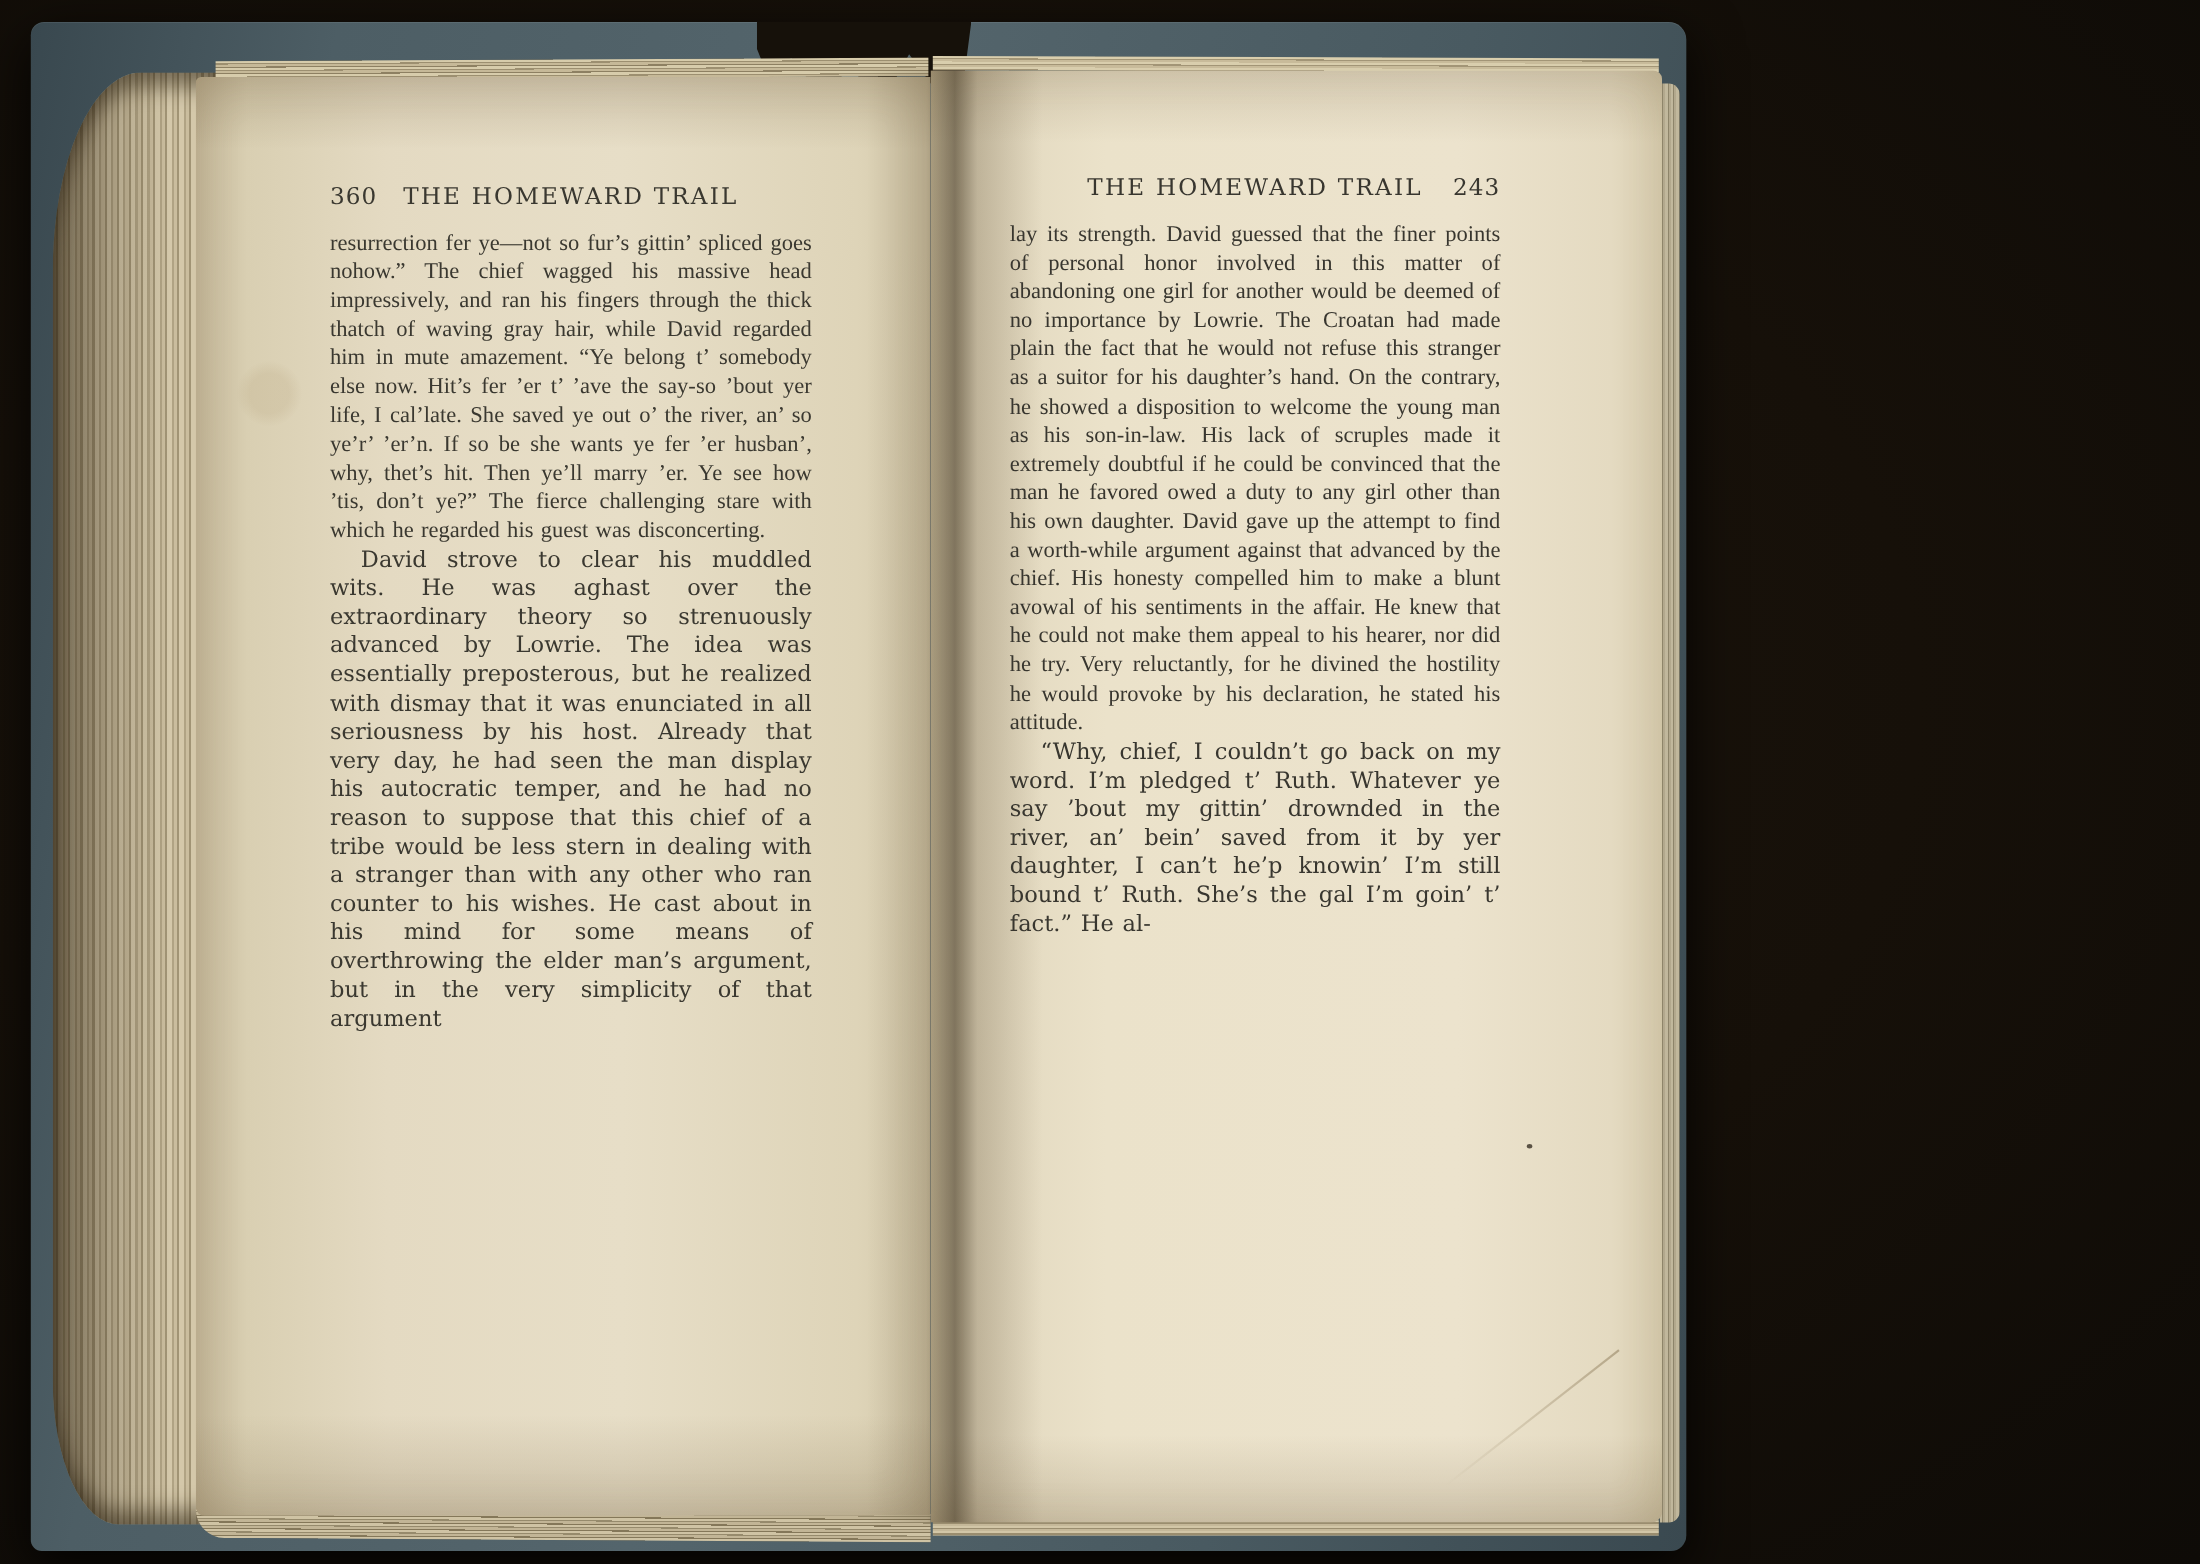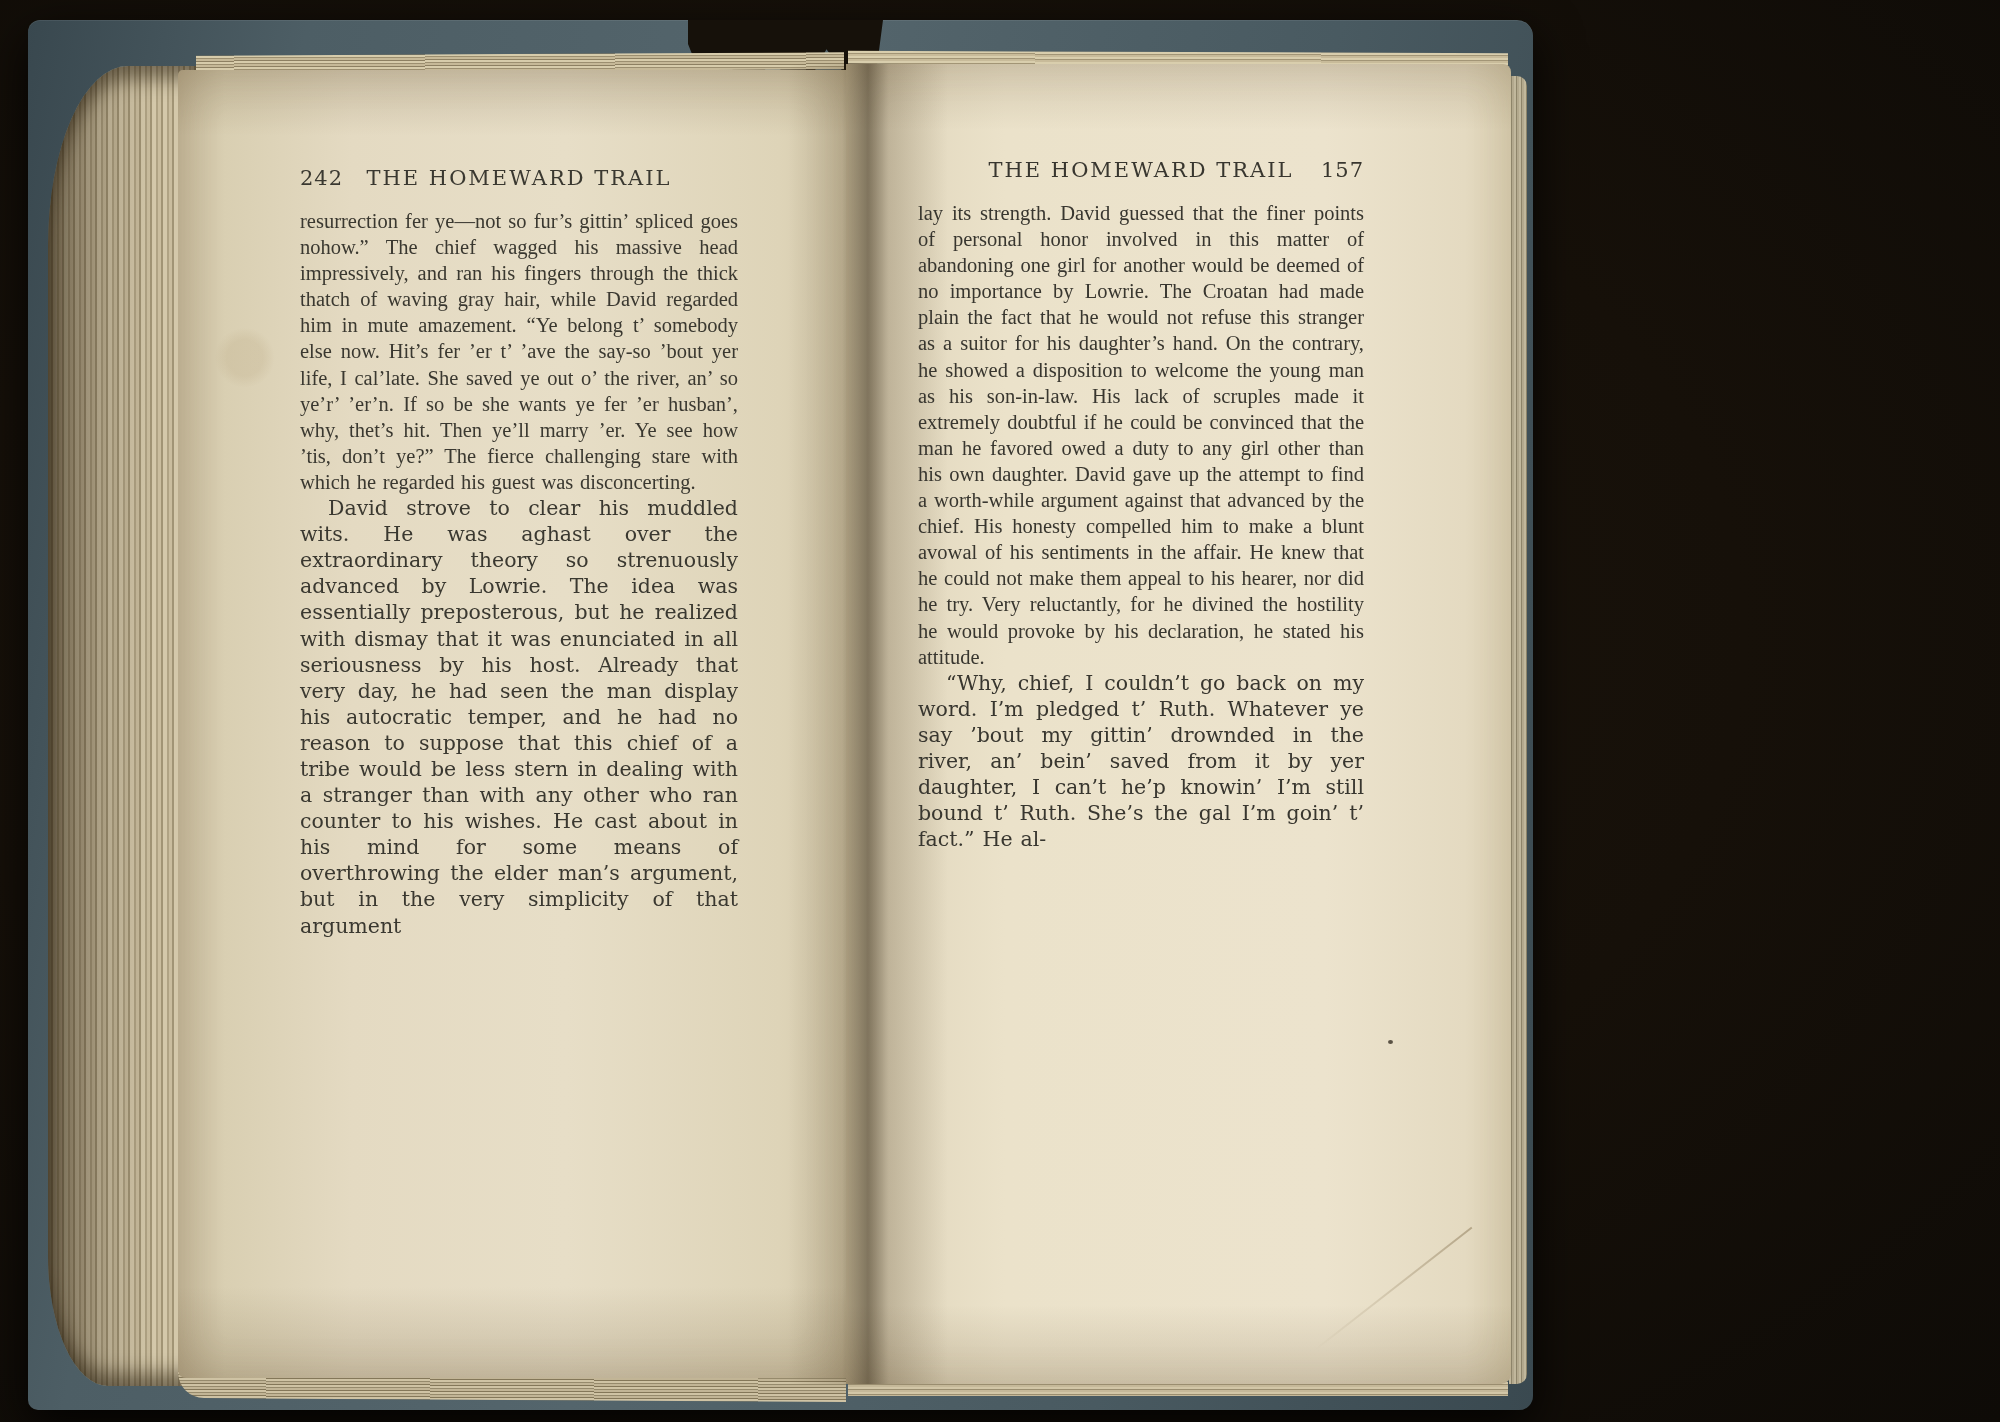--- a/index.html
+++ b/index.html
@@ -164,33 +164,33 @@
     <div class="right-edges"></div>
 
     <div class="page left-page"></div>
     <div class="page right-page"></div>
     <div class="gutter"></div>
     <div class="crease"></div>
   </div>
 
   <div class="page-text left-text">
     <div class="page-header">
-      <span class="pagenum left">242</span>
+      <span class="pagenum left">360</span>
       <span class="running-title">THE HOMEWARD TRAIL</span>
     </div>
     <div class="page-body">
       <p class="no-indent">resurrection fer ye—not so fur’s gittin’ spliced goes nohow.” The chief wagged his massive head impressively, and ran his fingers through the thick thatch of waving gray hair, while David regarded him in mute amazement. “Ye belong t’ somebody else now. Hit’s fer ’er t’ ’ave the say-so ’bout yer life, I cal’late. She saved ye out o’ the river, an’ so ye’r’ ’er’n. If so be she wants ye fer ’er husban’, why, thet’s hit. Then ye’ll marry ’er. Ye see how ’tis, don’t ye?” The fierce challenging stare with which he regarded his guest was disconcerting.</p>
       <p>David strove to clear his muddled wits. He was aghast over the extraordinary theory so strenuously advanced by Lowrie. The idea was essentially preposterous, but he realized with dismay that it was enunciated in all seriousness by his host. Already that very day, he had seen the man display his autocratic temper, and he had no reason to suppose that this chief of a tribe would be less stern in dealing with a stranger than with any other who ran counter to his wishes. He cast about in his mind for some means of overthrowing the elder man’s argument, but in the very simplicity of that argument</p>
     </div>
   </div>
 
   <div class="page-text right-text">
     <div class="page-header">
       <span class="running-title">THE HOMEWARD TRAIL</span>
-      <span class="pagenum right">157</span>
+      <span class="pagenum right">243</span>
     </div>
     <div class="page-body">
       <p class="no-indent">lay its strength. David guessed that the finer points of personal honor involved in this matter of abandoning one girl for another would be deemed of no importance by Lowrie. The Croatan had made plain the fact that he would not refuse this stranger as a suitor for his daughter’s hand. On the contrary, he showed a disposition to welcome the young man as his son-in-law. His lack of scruples made it extremely doubtful if he could be convinced that the man he favored owed a duty to any girl other than his own daughter. David gave up the attempt to find a worth-while argument against that advanced by the chief. His honesty compelled him to make a blunt avowal of his sentiments in the affair. He knew that he could not make them appeal to his hearer, nor did he try. Very reluctantly, for he divined the hostility he would provoke by his declaration, he stated his attitude.</p>
       <p>“Why, chief, I couldn’t go back on my word. I’m pledged t’ Ruth. Whatever ye say ’bout my gittin’ drownded in the river, an’ bein’ saved from it by yer daughter, I can’t he’p knowin’ I’m still bound t’ Ruth. She’s the gal I’m goin’ t’ fact.” He al-</p>
     </div>
   </div>
 
   <div class="ink-speck"></div>
 </div>
 

